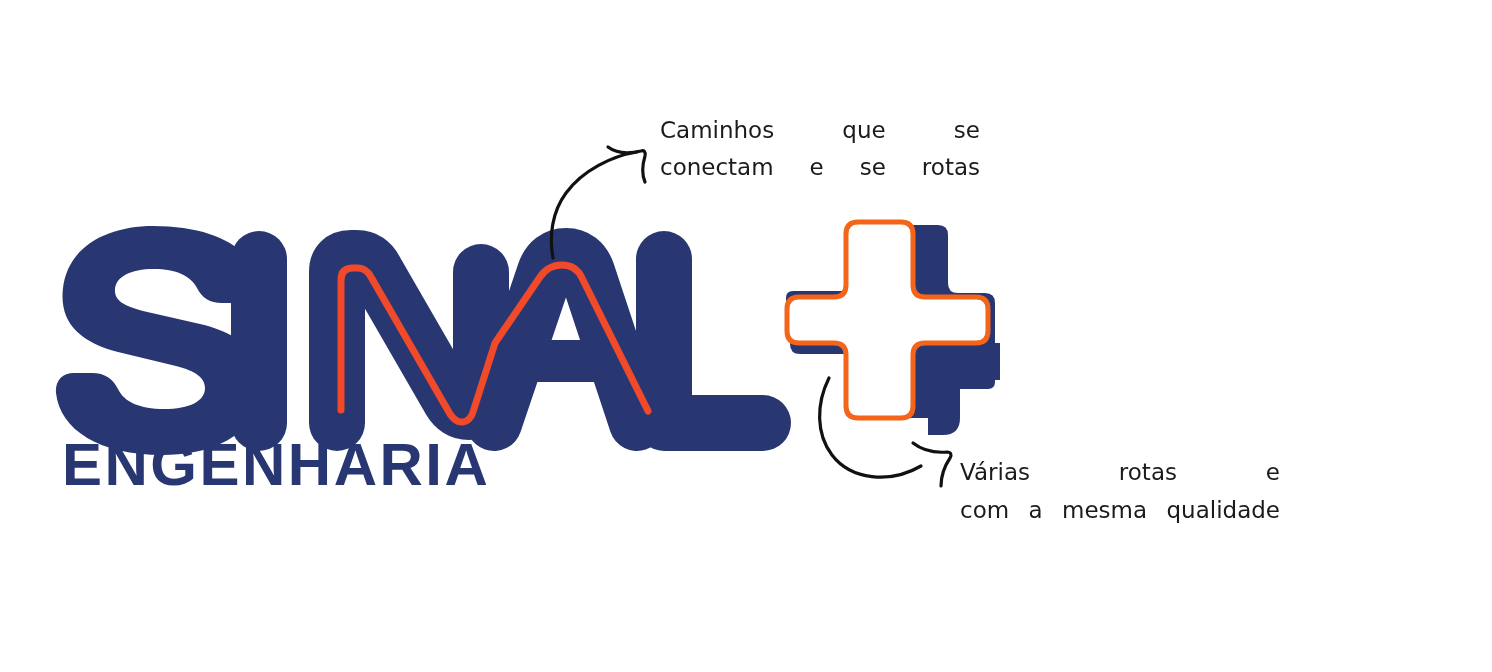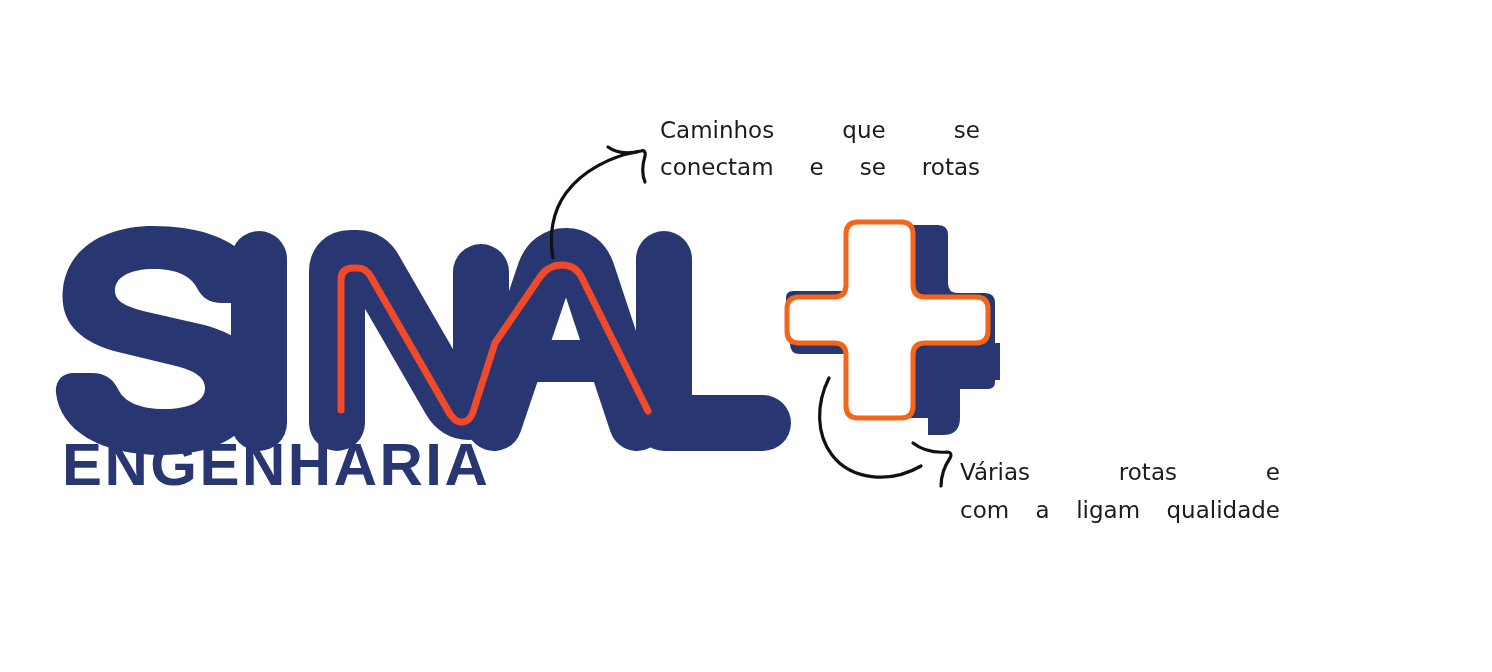--- a/index.html
+++ b/index.html
@@ -209,16 +209,16 @@
     <span>ENGENHARIA</span>
   </div>
 
   <div class="annotation" id="annotation-top">
     <span class="ln j-wide">Caminhos que se</span>
     <span class="ln j-wide2">conectam e se rotas</span>
   </div>
 
   <div class="annotation" id="annotation-bottom">
     <span class="ln j-wide3">Várias rotas e</span>
-    <span class="ln j-norm2">com a ligam qualidade</span>
+    <span class="ln j-norm2">com a mesma qualidade</span>
   </div>
 
 </div>
 
 </body></html>

